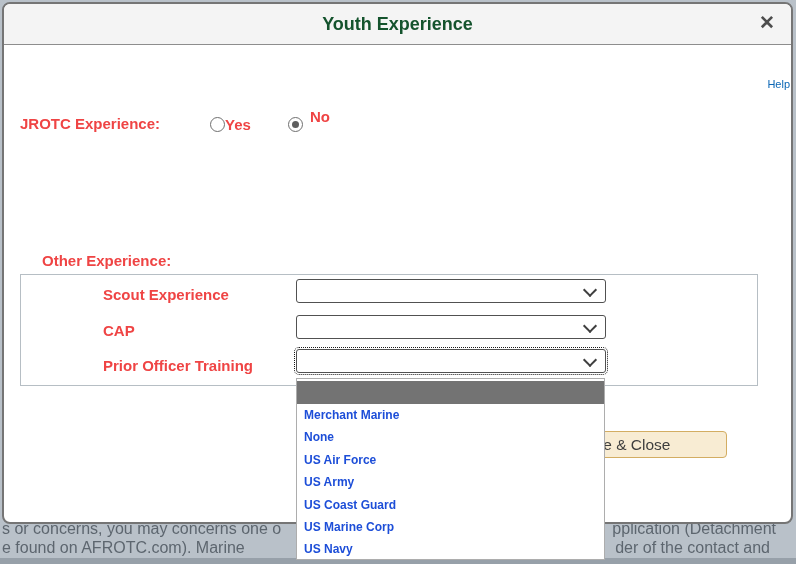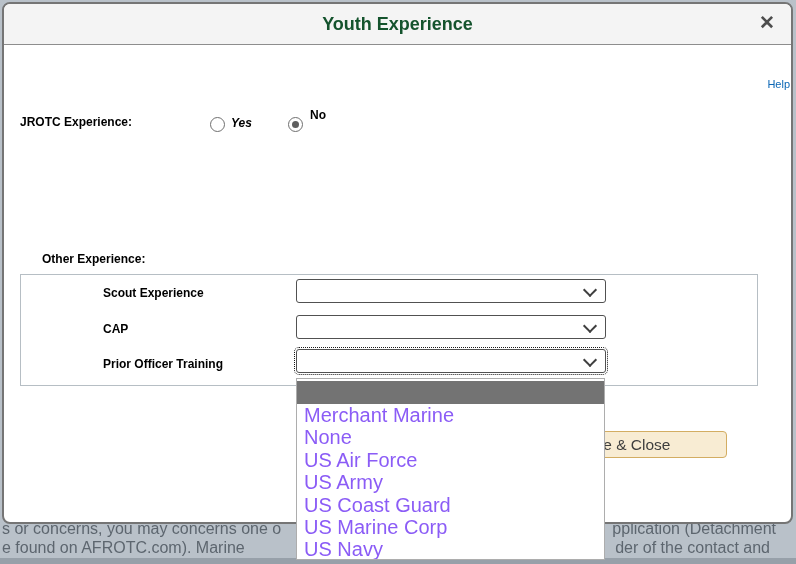--- a/index.html
+++ b/index.html
@@ -26,21 +26,21 @@
     text-align:center;line-height:40px;font-weight:bold;font-size:18px;color:#14532d;
   }
   .close-x{
     position:absolute;right:16px;top:8px;font-size:19px;font-weight:600;
     color:#4d4d4d;cursor:pointer;line-height:22px;
   }
   .help-link{
     position:absolute;top:58px;right:1px;color:#0a66b5;font-size:11px;cursor:pointer;margin-top:16px;
   }
 
-  .lbl{position:absolute;font-weight:bold;font-size:12px;color:#000000;white-space:nowrap;}
+  .lbl{position:absolute;font-weight:bold;font-size:15px;color:#ef4444;white-space:nowrap;}
 
   
   .radio{
     position:absolute;width:13px;height:13px;border:1px solid #6f6f6f;
     border-radius:50%;background:#fff;cursor:pointer;
   }
   .radio.checked::after{
     content:"";position:absolute;left:3px;top:3px;width:7px;height:7px;
     border-radius:50%;background:#5f5f5f;
   }
@@ -71,22 +71,22 @@
     box-sizing:border-box;cursor:pointer;z-index:1;
   }
 
   
   .dropdown{
     position:absolute;left:296px;top:378px;width:309px;height:182px;
     background:#fff;border:1px solid #adadad;box-sizing:border-box;
     padding-top:2px;overflow:hidden;z-index:10;
   }
   .dd-opt{
-    height:22.4px;line-height:22.4px;font-size:20px;color:#8b5cf6;
-    padding-left:7px;white-space:nowrap;cursor:pointer;
+    height:22.4px;line-height:22.4px;font-size:12px;color:#1d4ed8;
+    padding-left:7px;white-space:nowrap;cursor:pointer;font-weight:bold;
   }
   .dd-opt.hl{background:#737373;height:23px;}
 </style>
 </head>
 <body>
 
 <div class="bg-text" style="left:2px;top:520px;">s or concerns, you may concerns one o</div>
 <div class="bg-text" style="right:20px;top:520px;">pplication (Detachment</div>
 <div class="bg-text" style="left:2px;top:539px;">e found on AFROTC.com).  Marine</div>
 <div class="bg-text" style="right:26px;top:539px;">der of the contact and</div>
@@ -96,21 +96,21 @@
 
   <div class="titlebar">
     <div class="title">Youth Experience</div>
     <span class="close-x">✕</span>
   </div>
 
   <a class="help-link">Help</a>
 
   <div class="lbl" style="left:16px;top:111px;">JROTC Experience:</div>
   <span class="radio" style="left:206px;top:113px;"></span>
-  <div class="lbl" style="left:227px;top:112px;font-style:italic;">Yes</div>
+  <div class="lbl" style="left:221px;top:112px;">Yes</div>
   <span class="radio checked" style="left:284px;top:113px;"></span>
   <div class="lbl" style="left:306px;top:104px;">No</div>
 
   <div class="lbl" style="left:14px;top:248px;margin-left:24px;">Other Experience:</div>
   <div class="groupbox"></div>
 
   <div class="lbl" style="left:99px;top:282px;">Scout Experience</div>
   <div class="sel" style="left:292px;top:275px;">
     <span></span>
     <span class="chev"></span>

